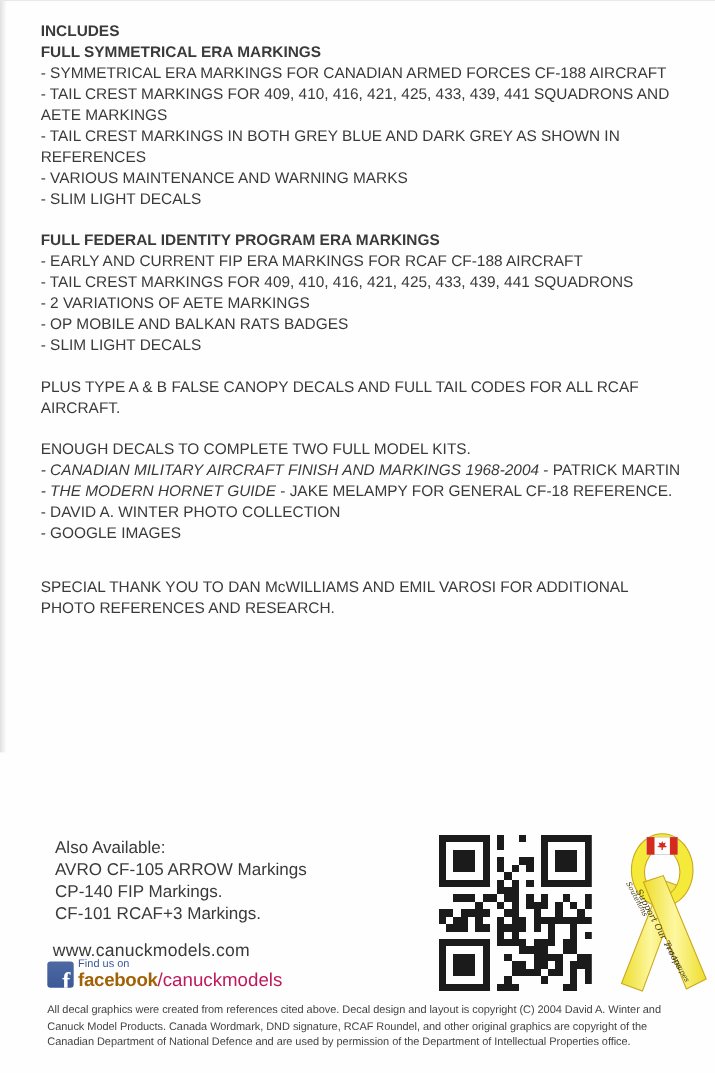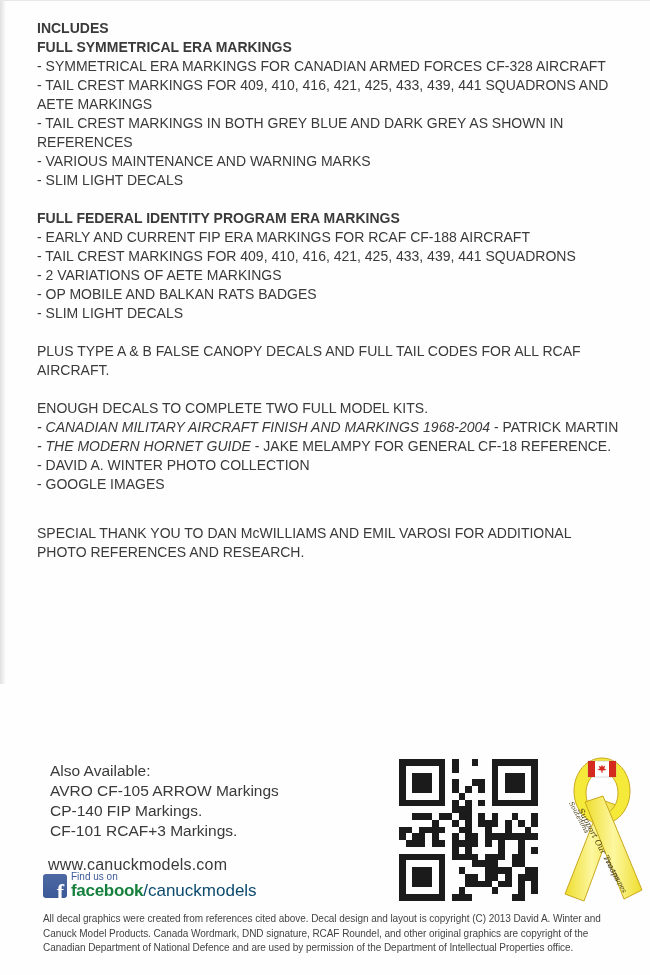--- a/index.html
+++ b/index.html
@@ -46,22 +46,22 @@
     margin-top:3px;
   }
   .fb-icon span{
     position:absolute;right:3px;bottom:-5px;
     color:#fff;font-weight:bold;font-size:22px;line-height:22px;
     font-family:"Liberation Serif","DejaVu Serif",serif;
   }
   .fb-text{margin-left:4px;}
   .fb-findus{font-size:10px;font-weight:normal;color:#3b5998;line-height:11px;}
   .fb-line{font-size:17px;line-height:18px;}
-  .fb-brand{font-weight:bold;color:#15803d;letter-spacing:-.3px;}
-  .fb-handle{color:#0c4a6e;}
+  .fb-brand{font-weight:bold;color:#a16207;letter-spacing:-.3px;}
+  .fb-handle{color:#be185d;}
 
   .qr{position:absolute;left:399px;top:758px;width:139px;height:142px;}
   .qr svg{width:100%;height:100%;display:block;}
 
   .ribbon{position:absolute;left:556px;top:751px;width:93px;height:153px;}
   .ribbon svg{width:100%;height:100%;display:block;}
   .ribbon text{
     font-family:"DejaVu Serif","Liberation Serif",serif;
     font-style:italic;fill:#453a10;
   }
@@ -75,21 +75,21 @@
 </style>
 </head>
 <body>
 
 <div class="page">
 
   <div class="content">
     <div class="hd">INCLUDES</div>
 
     <div class="hd">FULL SYMMETRICAL ERA MARKINGS</div>
-    <div>- SYMMETRICAL ERA MARKINGS FOR CANADIAN ARMED FORCES CF-328 AIRCRAFT</div>
+    <div>- SYMMETRICAL ERA MARKINGS FOR CANADIAN ARMED FORCES CF-188 AIRCRAFT</div>
     <div>- TAIL CREST MARKINGS FOR 409, 410, 416, 421, 425, 433, 439, 441 SQUADRONS AND AETE MARKINGS</div>
     <div>- TAIL CREST MARKINGS IN BOTH GREY BLUE AND DARK GREY AS SHOWN IN REFERENCES</div>
     <div>- VARIOUS MAINTENANCE AND WARNING MARKS</div>
     <div>- SLIM LIGHT DECALS</div>
 
     <div class="hd gap1">FULL FEDERAL IDENTITY PROGRAM ERA MARKINGS</div>
     <div>- EARLY AND CURRENT FIP ERA MARKINGS FOR RCAF CF-188 AIRCRAFT</div>
     <div>- TAIL CREST MARKINGS FOR 409, 410, 416, 421, 425, 433, 439, 441 SQUADRONS</div>
     <div>- 2 VARIATIONS OF AETE MARKINGS</div>
     <div>- OP MOBILE AND BALKAN RATS BADGES</div>
@@ -377,18 +377,18 @@
         <rect x="53" y="9" width="7" height="16" fill="#d52b1e"></rect>
         <path d="M0,-4.5 L0.9,-2.3 L3.2,-3.2 L2.3,-0.6 L4.6,0.9 L0.6,1.4 L0.6,3.8 L-0.6,3.8 L-0.6,1.4 L-4.6,0.9 L-2.3,-0.6 L-3.2,-3.2 L-0.9,-2.3 Z" transform="translate(46,17)" fill="#d52b1e"></path>
       </g>
       <text transform="translate(13,51) rotate(62)" font-size="6.5">Soutenons</text>
       <text transform="translate(22,58) rotate(62)" font-size="8">Support Our Troops</text>
       <text transform="translate(49,107) rotate(62)" font-size="6.5">nos troupes</text>
     </svg>
   </div>
 
   <div class="fine-print">
-    <div>All decal graphics were created from references cited above. Decal design and layout is copyright (C) 2013 David A. Winter and</div>
+    <div>All decal graphics were created from references cited above. Decal design and layout is copyright (C) 2004 David A. Winter and</div>
     <div>Canuck Model Products. Canada Wordmark, DND signature, RCAF Roundel, and other original graphics are copyright of the</div>
     <div>Canadian Department of National Defence and are used by permission of the Department of Intellectual Properties office.</div>
   </div>
 
 </div>
 
 </body></html>

